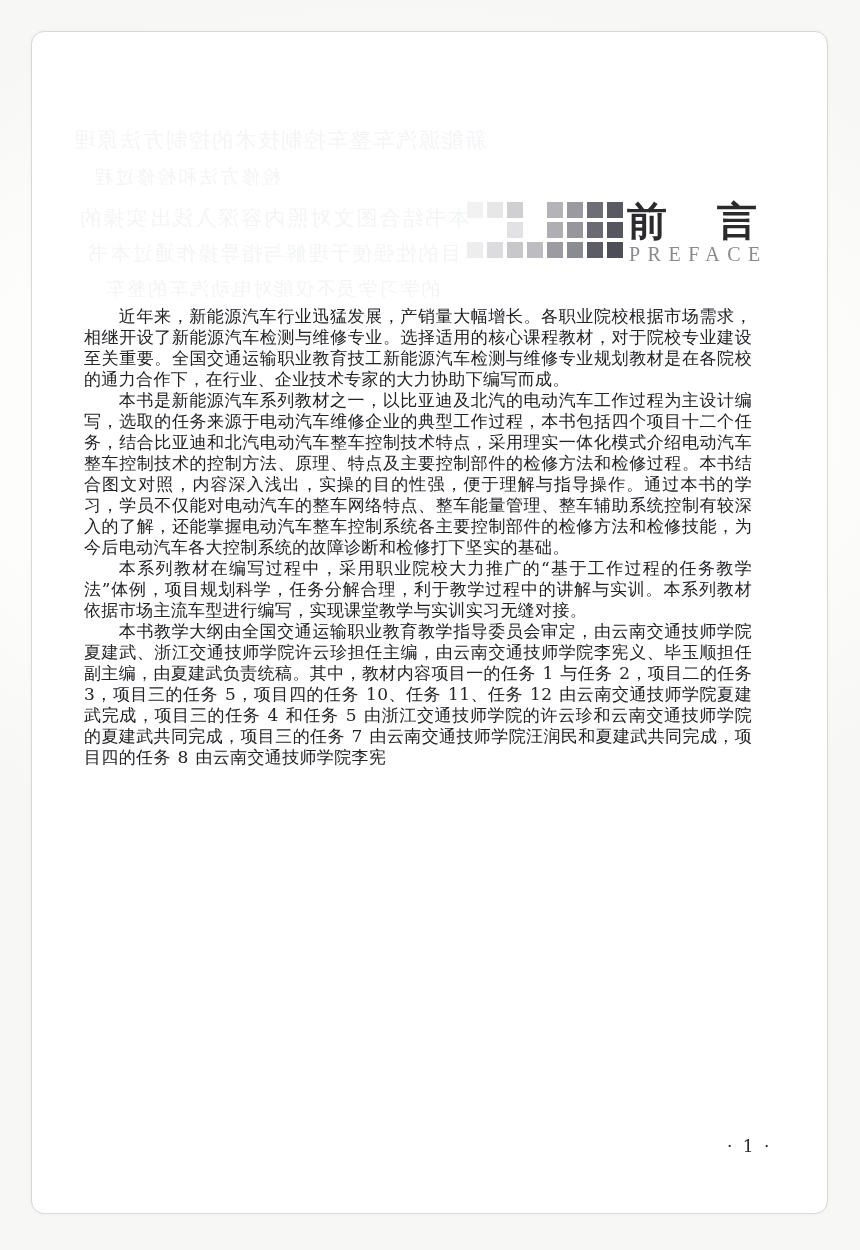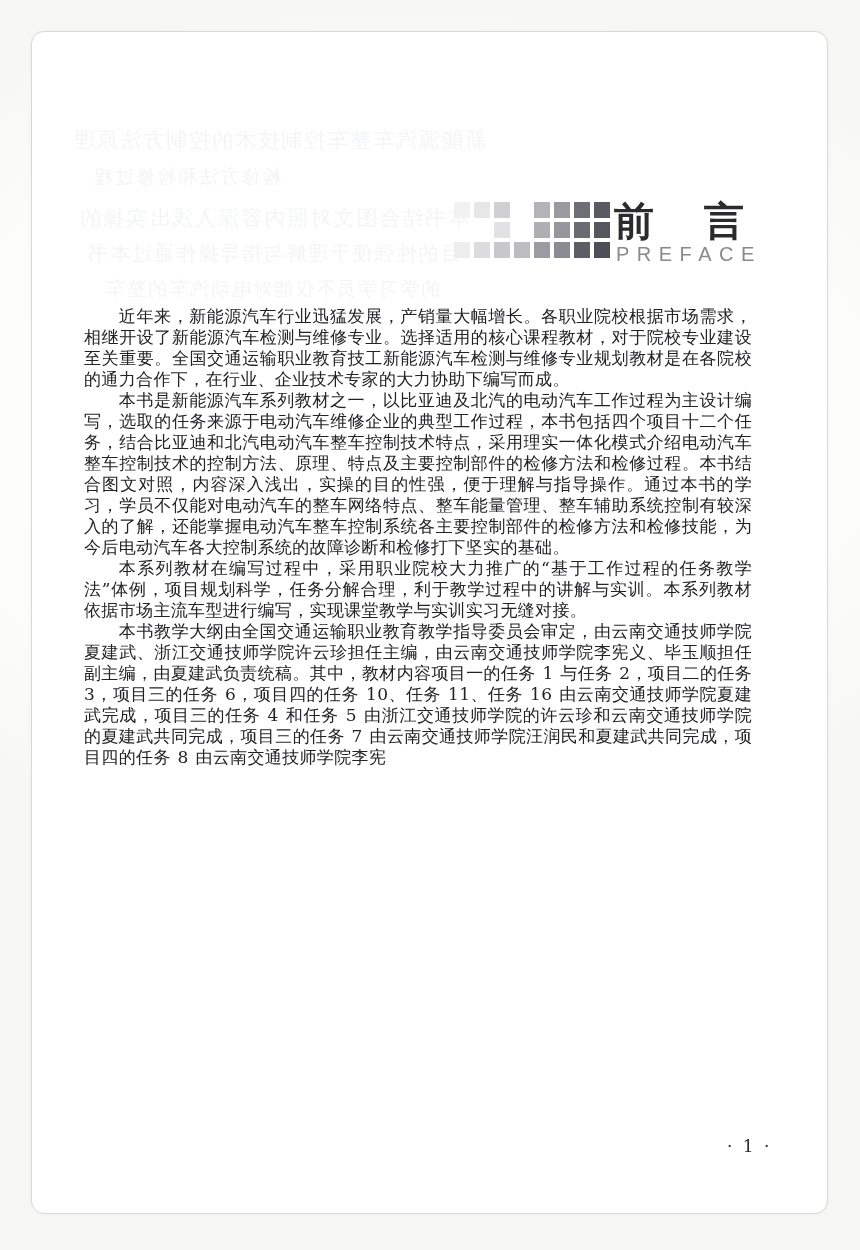--- a/index.html
+++ b/index.html
@@ -48,21 +48,21 @@
   }
   .bleed.b1 { left: 72px;  top: 126px; }
   .bleed.b2 { left: 92px;  top: 164px; font-size: 19px; }
   .bleed.b3 { left: 78px;  top: 204px; }
   .bleed.b4 { left: 86px;  top: 240px; font-size: 20px; }
   .bleed.b5 { left: 104px; top: 276px; font-size: 19px; }
 
   
   #masthead {
     position: absolute;
-    left: 454px; top: 198px;
+    left: 467px; top: 198px;
     width: 340px; height: 82px;
   }
   #mosaic {
     position: absolute;
     left: 0px; top: 4px;
     width: 160px; height: 62px;
   }
   .mcell {
     position: absolute;
     width: 16px; height: 16px;
@@ -74,21 +74,21 @@
   #cn-title {
     font-family: "DejaVu Sans", "Liberation Sans", sans-serif;
     font-size: 40px;
     font-weight: 700;
     color: #2b2b2d;
     letter-spacing: 18px;
     line-height: 46px;
     white-space: nowrap;
   }
   #en-title {
-    font-family: Liberation Sans, sans-serif;
+    font-family: Liberation Serif, serif;
     font-size: 20px;
     font-weight: 400;
     color: #8a8a8e;
     letter-spacing: 7.5px;
     margin-top: -1px;
     margin-left: 2px;
     white-space: nowrap;
   }
 
   
@@ -161,18 +161,18 @@
     <div id="title-block">
       <div id="cn-title">前 言</div>
       <div id="en-title">PREFACE</div>
     </div>
   </div>
 
   <div id="body-copy">
     <p class="para">近年来，新能源汽车行业迅猛发展，产销量大幅增长。各职业院校根据市场需求，相继开设了新能源汽车检测与维修专业。选择适用的核心课程教材，对于院校专业建设至关重要。全国交通运输职业教育技工新能源汽车检测与维修专业规划教材是在各院校的通力合作下，在行业、企业技术专家的大力协助下编写而成。</p>
     <p class="para">本书是新能源汽车系列教材之一，以比亚迪及北汽的电动汽车工作过程为主设计编写，选取的任务来源于电动汽车维修企业的典型工作过程，本书包括四个项目十二个任务，结合比亚迪和北汽电动汽车整车控制技术特点，采用理实一体化模式介绍电动汽车整车控制技术的控制方法、原理、特点及主要控制部件的检修方法和检修过程。本书结合图文对照，内容深入浅出，实操的目的性强，便于理解与指导操作。通过本书的学习，学员不仅能对电动汽车的整车网络特点、整车能量管理、整车辅助系统控制有较深入的了解，还能掌握电动汽车整车控制系统各主要控制部件的检修方法和检修技能，为今后电动汽车各大控制系统的故障诊断和检修打下坚实的基础。</p>
     <p class="para">本系列教材在编写过程中，采用职业院校大力推广的“基于工作过程的任务教学法”体例，项目规划科学，任务分解合理，利于教学过程中的讲解与实训。本系列教材依据市场主流车型进行编写，实现课堂教学与实训实习无缝对接。</p>
-    <p class="para">本书教学大纲由全国交通运输职业教育教学指导委员会审定，由云南交通技师学院夏建武、浙江交通技师学院许云珍担任主编，由云南交通技师学院李宪义、毕玉顺担任副主编，由夏建武负责统稿。其中，教材内容项目一的任务 1 与任务 2，项目二的任务 3，项目三的任务 6，项目四的任务 10、任务 11、任务 16 由云南交通技师学院夏建武完成，项目三的任务 4 和任务 5 由浙江交通技师学院的许云珍和云南交通技师学院的夏建武共同完成，项目三的任务 7 由云南交通技师学院汪润民和夏建武共同完成，项目四的任务 8 由云南交通技师学院李宪</p>
+    <p class="para">本书教学大纲由全国交通运输职业教育教学指导委员会审定，由云南交通技师学院夏建武、浙江交通技师学院许云珍担任主编，由云南交通技师学院李宪义、毕玉顺担任副主编，由夏建武负责统稿。其中，教材内容项目一的任务 1 与任务 2，项目二的任务 3，项目三的任务 5，项目四的任务 10、任务 11、任务 12 由云南交通技师学院夏建武完成，项目三的任务 4 和任务 5 由浙江交通技师学院的许云珍和云南交通技师学院的夏建武共同完成，项目三的任务 7 由云南交通技师学院汪润民和夏建武共同完成，项目四的任务 8 由云南交通技师学院李宪</p>
   </div>
 
   <div id="folio">· 1 ·</div>
 
 </div>
 
 </body></html>

